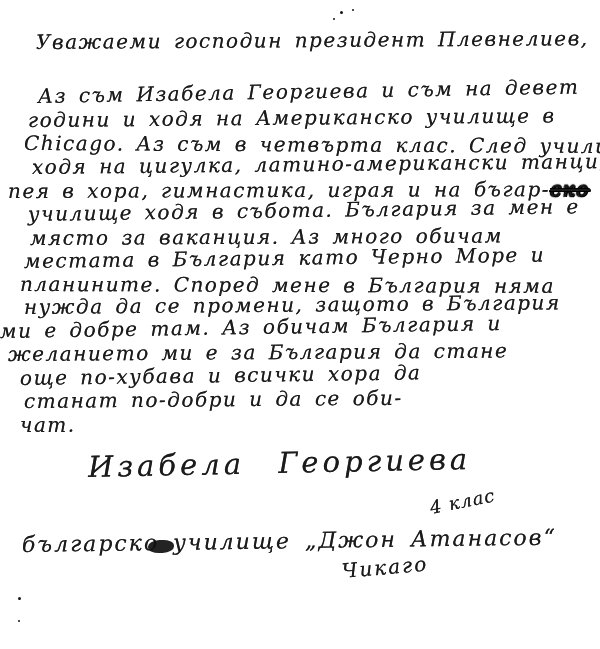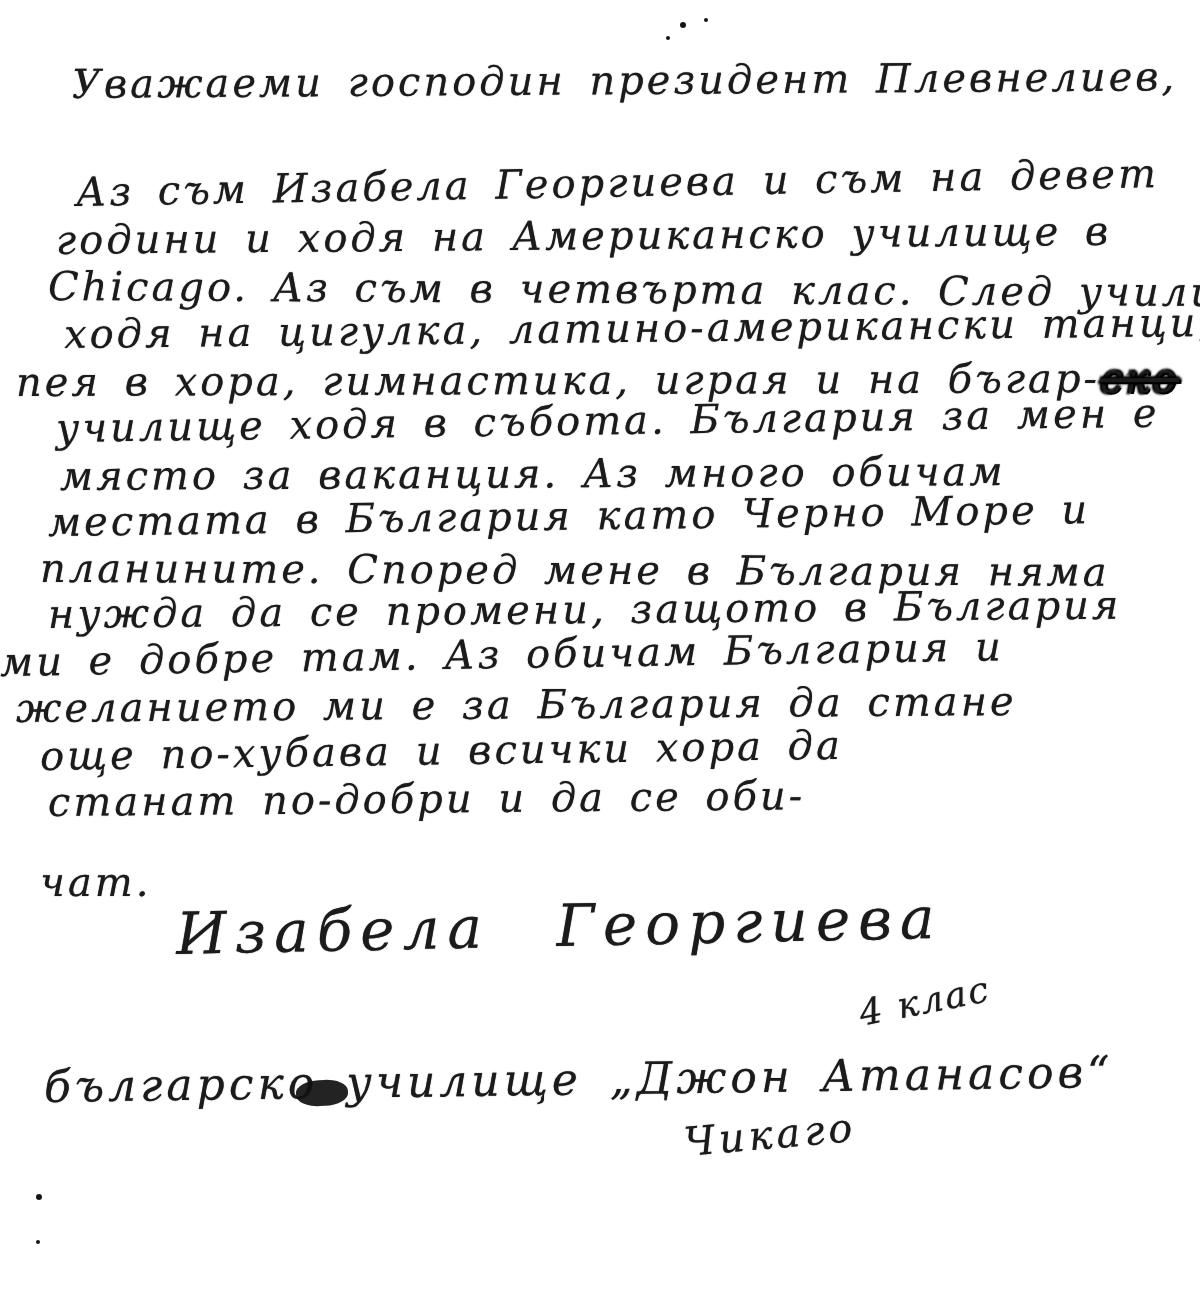--- a/index.html
+++ b/index.html
@@ -28,21 +28,21 @@
   .l5  { left: 8px;  top: 179px; transform: rotate(-0.2deg); }
   .l6  { left: 28px; top: 202px; transform: rotate(-0.8deg); }
   .l7  { left: 30px; top: 226px; transform: rotate(-0.3deg); }
   .l8  { left: 24px; top: 249px; transform: rotate(-0.7deg); }
   .l9  { left: 20px; top: 272px; transform: rotate(0.2deg); }
   .l10 { left: 24px; top: 295px; transform: rotate(-0.5deg); }
   .l11 { left: 0px;  top: 319px; transform: rotate(-0.9deg); }
   .l12 { left: 8px;  top: 342px; transform: rotate(-0.4deg); }
   .l13 { left: 20px; top: 366px; transform: rotate(-0.8deg); }
   .l14 { left: 24px; top: 389px; transform: rotate(-0.5deg); }
-  .l15 { left: 20px; top: 413px; transform: rotate(0deg); margin-top: 16px; }
+  .l15 { left: 20px; top: 413px; transform: rotate(0deg); }
   .signature { left: 88px; top: 450px; font-size: 29px; letter-spacing: 4px; word-spacing: 20px; transform: rotate(-1.2deg); }
   .grade { left: 430px; top: 497px; font-size: 18px; letter-spacing: 1px; transform: rotate(-11deg); }
   .school { left: 22px; top: 532px; font-size: 22px; letter-spacing: 2px; word-spacing: 5px; transform: rotate(-0.8deg); }
   .city { left: 342px; top: 559px; font-size: 20px; letter-spacing: 2px; transform: rotate(-5deg); }
   .scribble {
     font-weight: normal;
     text-decoration: line-through;
     text-shadow: 0 0 1px #000, 1px 0 1px #000, -1px 1px 1px #000, 0 -1px 1px #000, 1px 1px 0 #000;
   }
   .speck { position: absolute; width: 3px; height: 3px; background: #151515; border-radius: 50%; }

